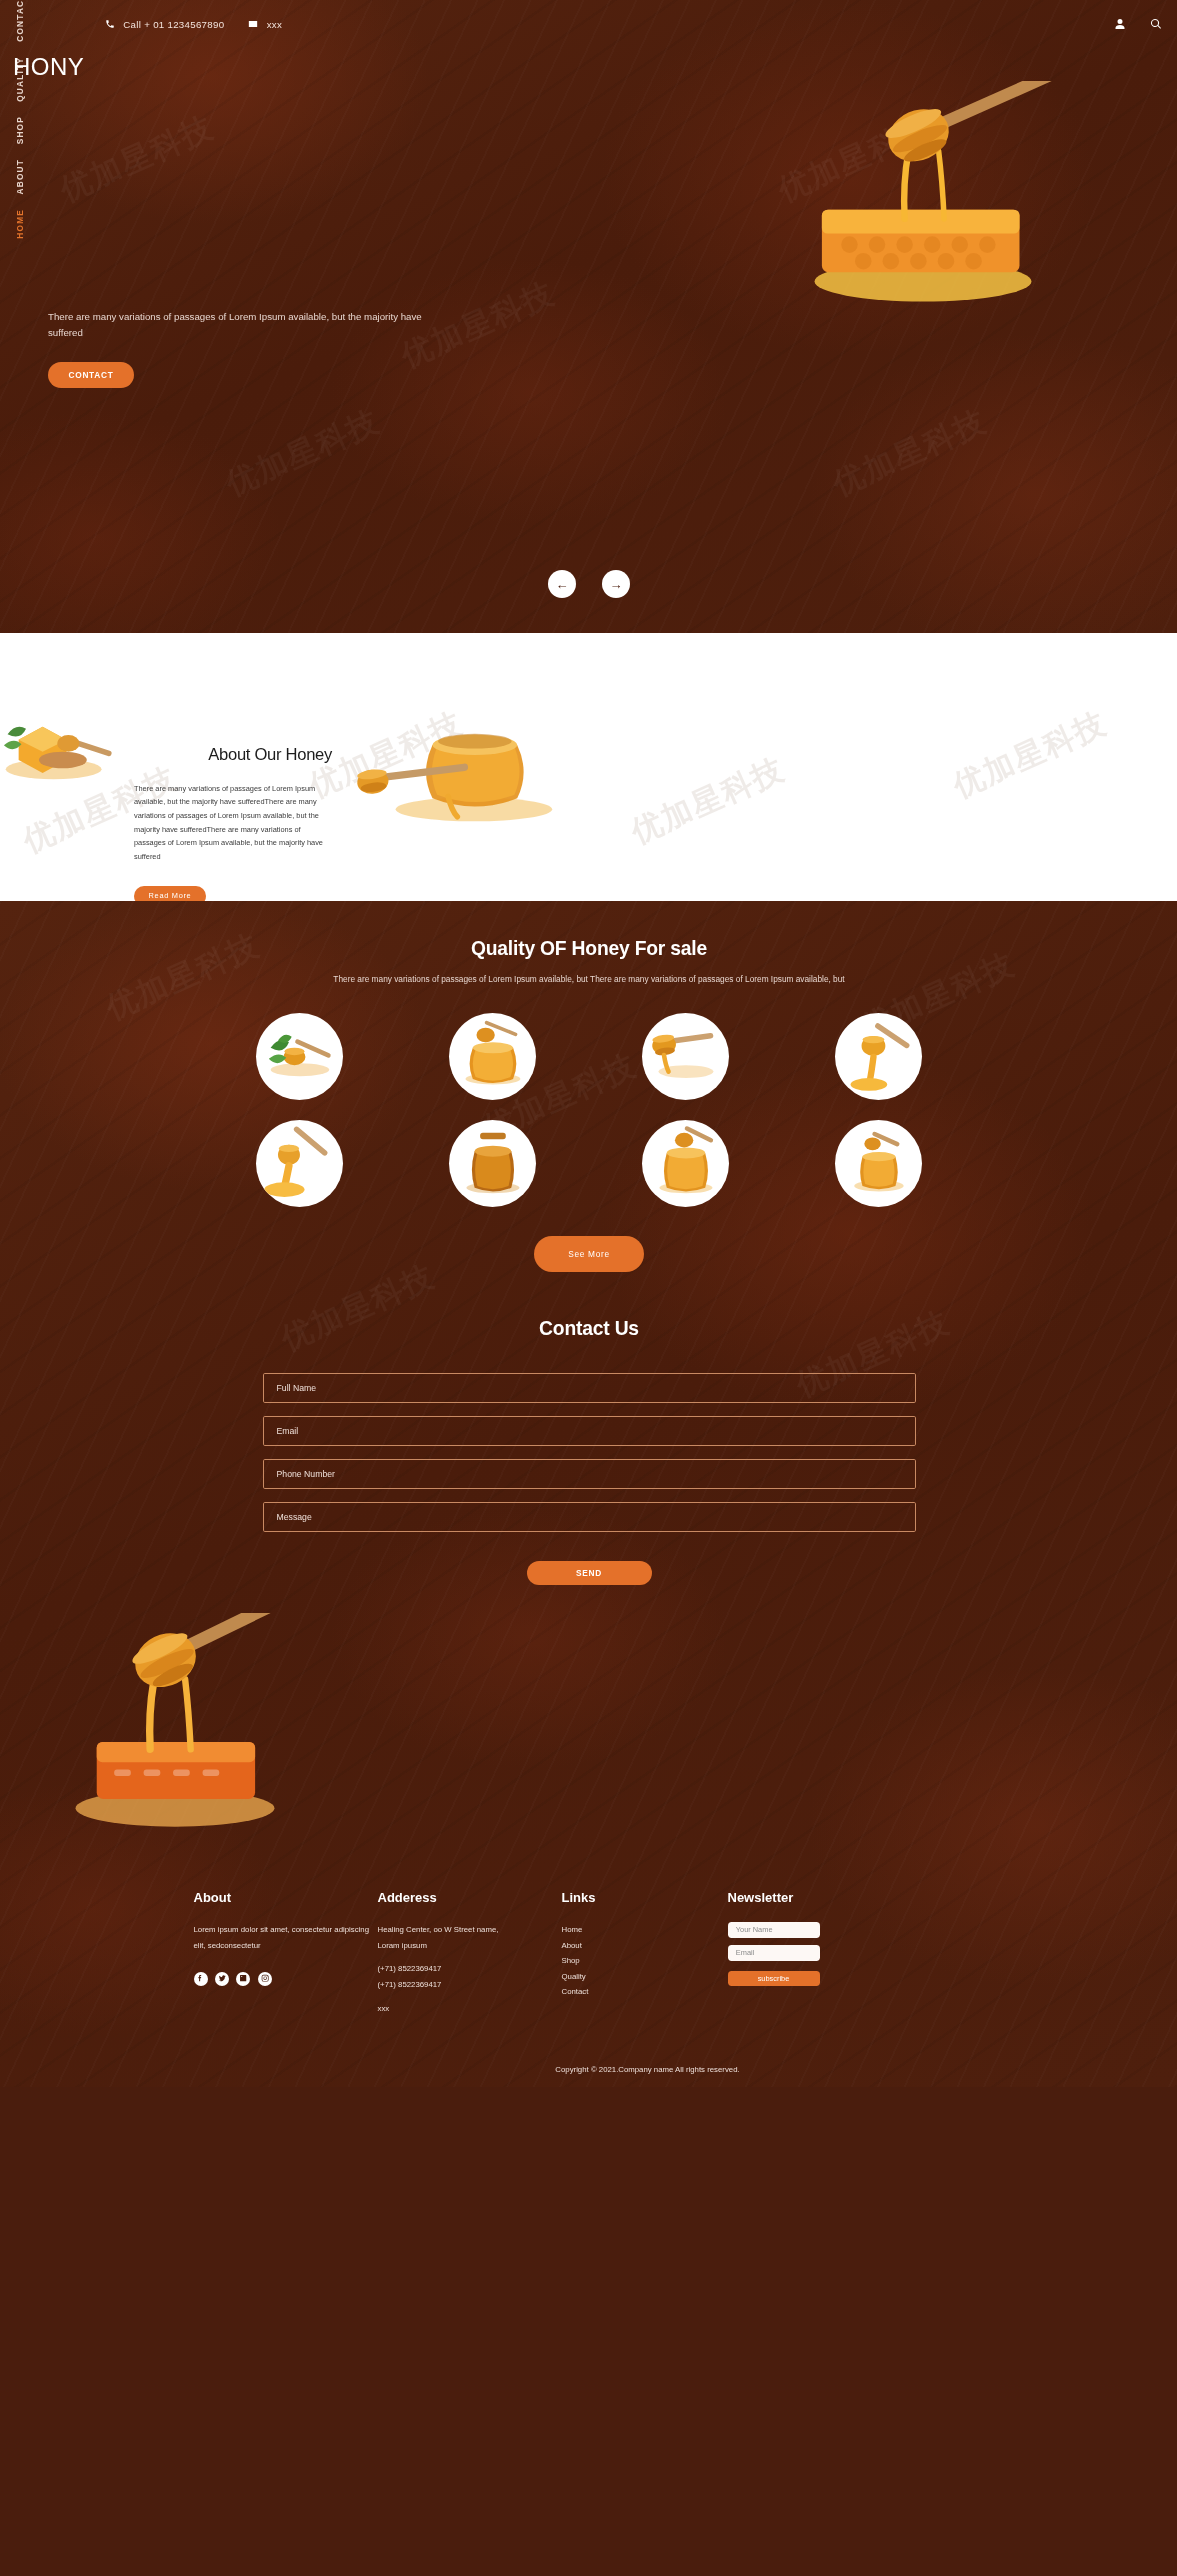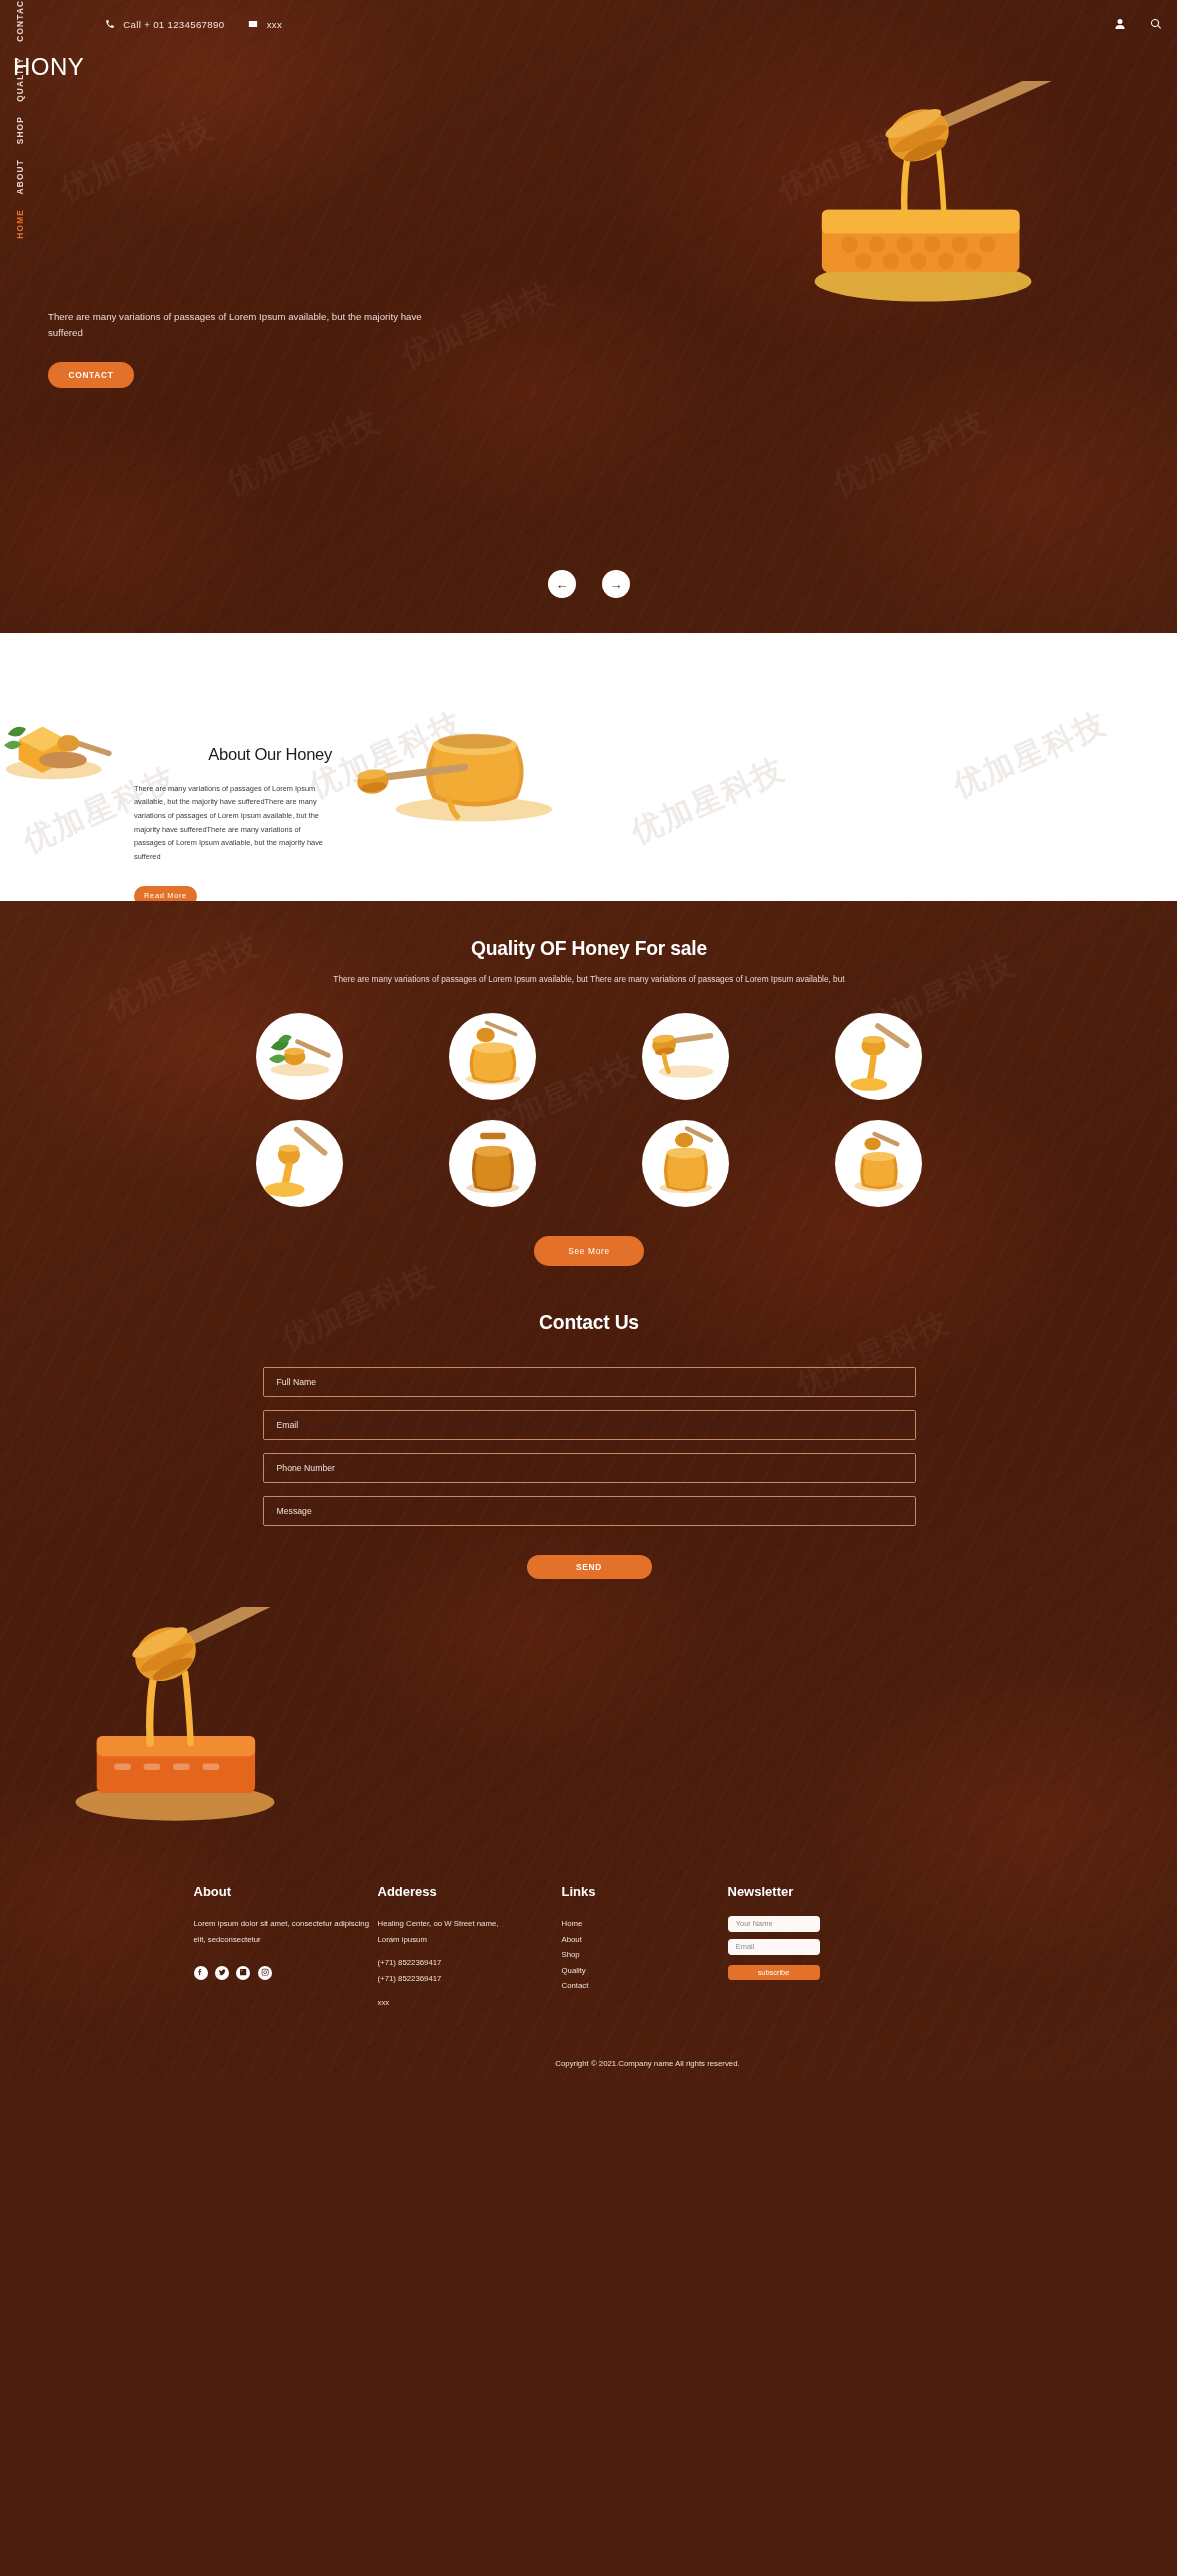--- a/index.html
+++ b/index.html
@@ -75,36 +75,36 @@
             justify-content:center; gap:26px; z-index:25; }
   .arrow { width:28px; height:28px; border-radius:50%; background:#fff; color:#4a1d0d;
            display:flex; align-items:center; justify-content:center; font-size:13px;
            cursor:pointer; border:none; font-family:inherit; }
 
   
   .about { background:#fff; height:268px; position:relative; overflow:hidden; }
   .about-text { position:absolute; left:134px; top:112px; width:198px; }
   .about-text h2 { font-size:16.6px; font-weight:400; color:#1d1d1d; letter-spacing:-0.3px;text-align:right; }
   .about-text p { margin-top:16.6px; font-size:7.4px; line-height:1.85; color:#3b3b3b; }
-  .about-text .btn-pill { margin-top:22px; width:63px; height:20px; font-size:7.4px; }
+  .about-text .btn-pill { margin-top:22px; width:72px; height:20px; font-size:7.4px; }
   .about-img-l { position:absolute; left:-9.2px; top:79px; width:129px; height:72px; }
   .about-img-r { position:absolute; left:345px; top:75px; width:221px; height:118px; }
   .about .wm.dark { color:rgba(150,120,100,.15); }
 
   
   .quality { position:relative; padding:37px 0 0; overflow:hidden; }
   .quality h2 { text-align:center; font-size:19.3px; font-weight:800; color:#fff; letter-spacing:-0.2px;
                 position:relative; z-index:5; }
   .quality .sub { margin:12px auto 0; width:754px; text-align:center; font-size:8.3px;
                   line-height:1.85; color:#e7d6cf; position:relative; z-index:5; }
   .grid { margin:26px auto 0; width:773px; display:grid; grid-template-columns:repeat(4,1fr);
           row-gap:20px; justify-items:center; position:relative; z-index:5; }
   .circle { width:87px; height:87px; border-radius:50%; background:#fff; position:relative;
             overflow:hidden; cursor:pointer; }
-  .quality .btn-pill { display:block; margin:29px auto 0; width:110px; height:30px; font-size:8.3px;
+  .quality .btn-pill { display:block; margin:29px auto 0; width:110px; height:36px; font-size:8.3px;
                        position:relative; z-index:5; }
 
   
   .contact { position:relative; padding-top:46px; z-index:5; }
   .contact h2 { text-align:center; font-size:19.3px; font-weight:800; color:#fff; }
   .cform { margin:33px auto 0; width:653px; display:grid; grid-template-columns:1fr;
            column-gap:18.4px; row-gap:13px; }
   .cform input {
     height:30px; background:transparent; border:0.9px solid #c98a63; border-radius:1.8px;
     color:#fff; font-size:8.7px; padding:0 13px; font-family:inherit; outline:none;

